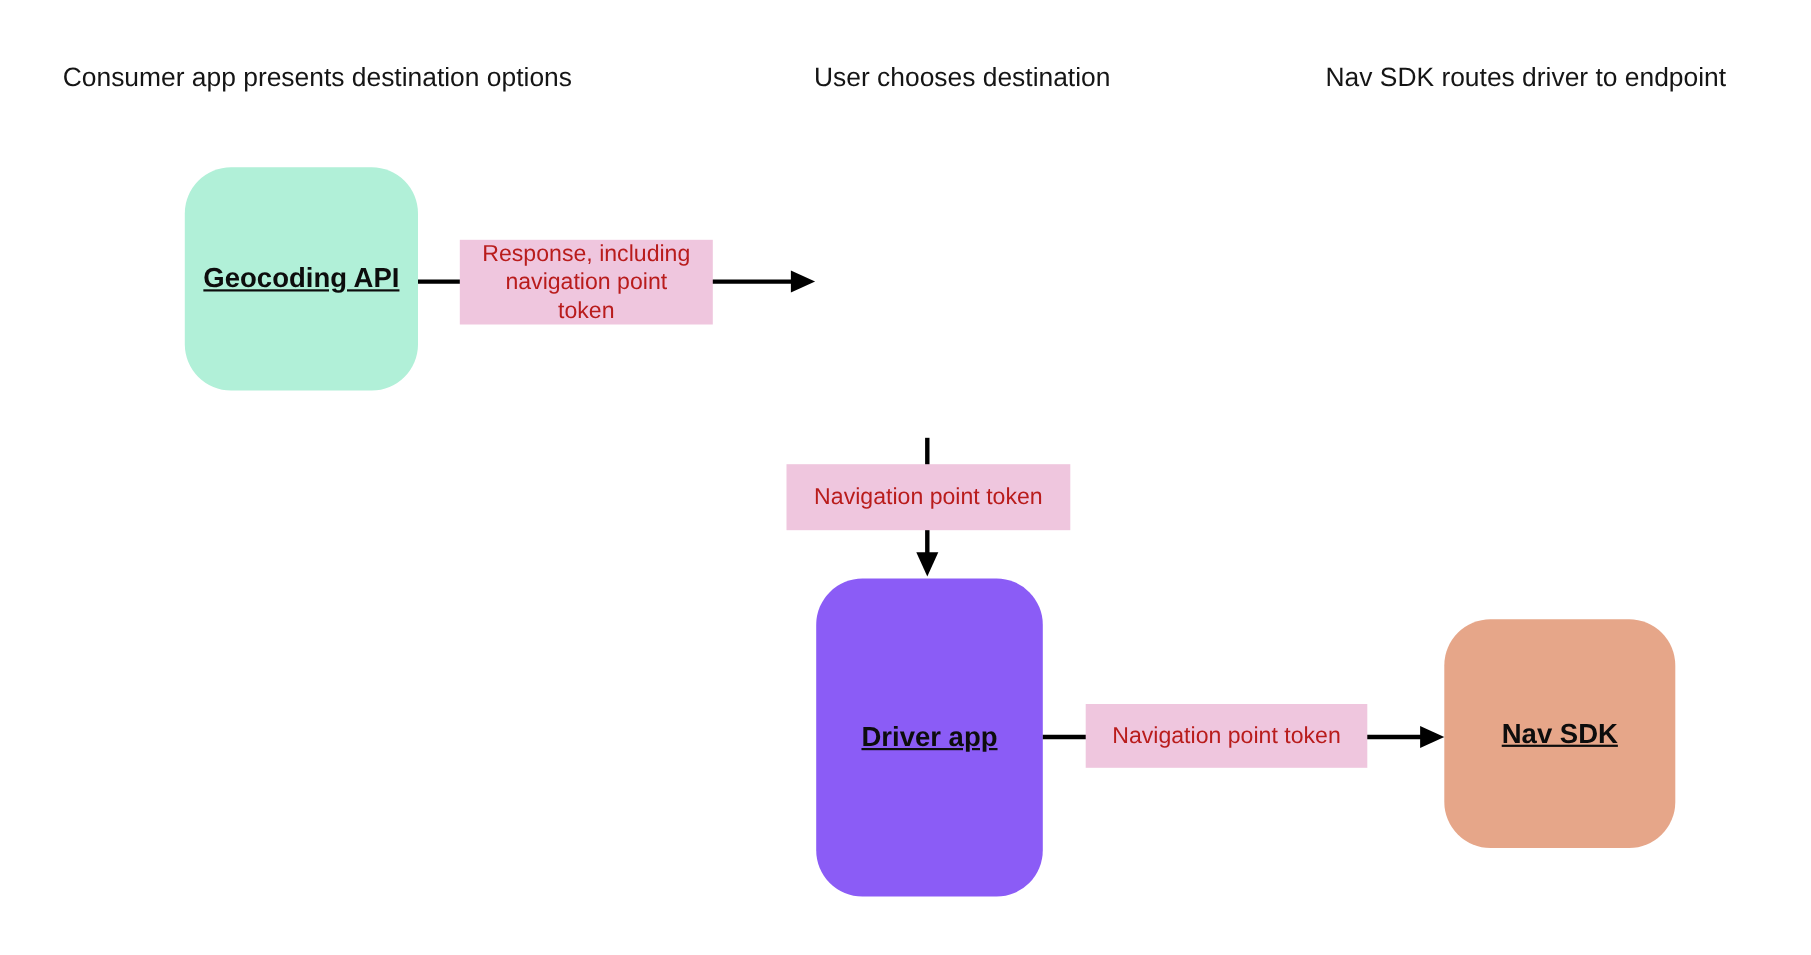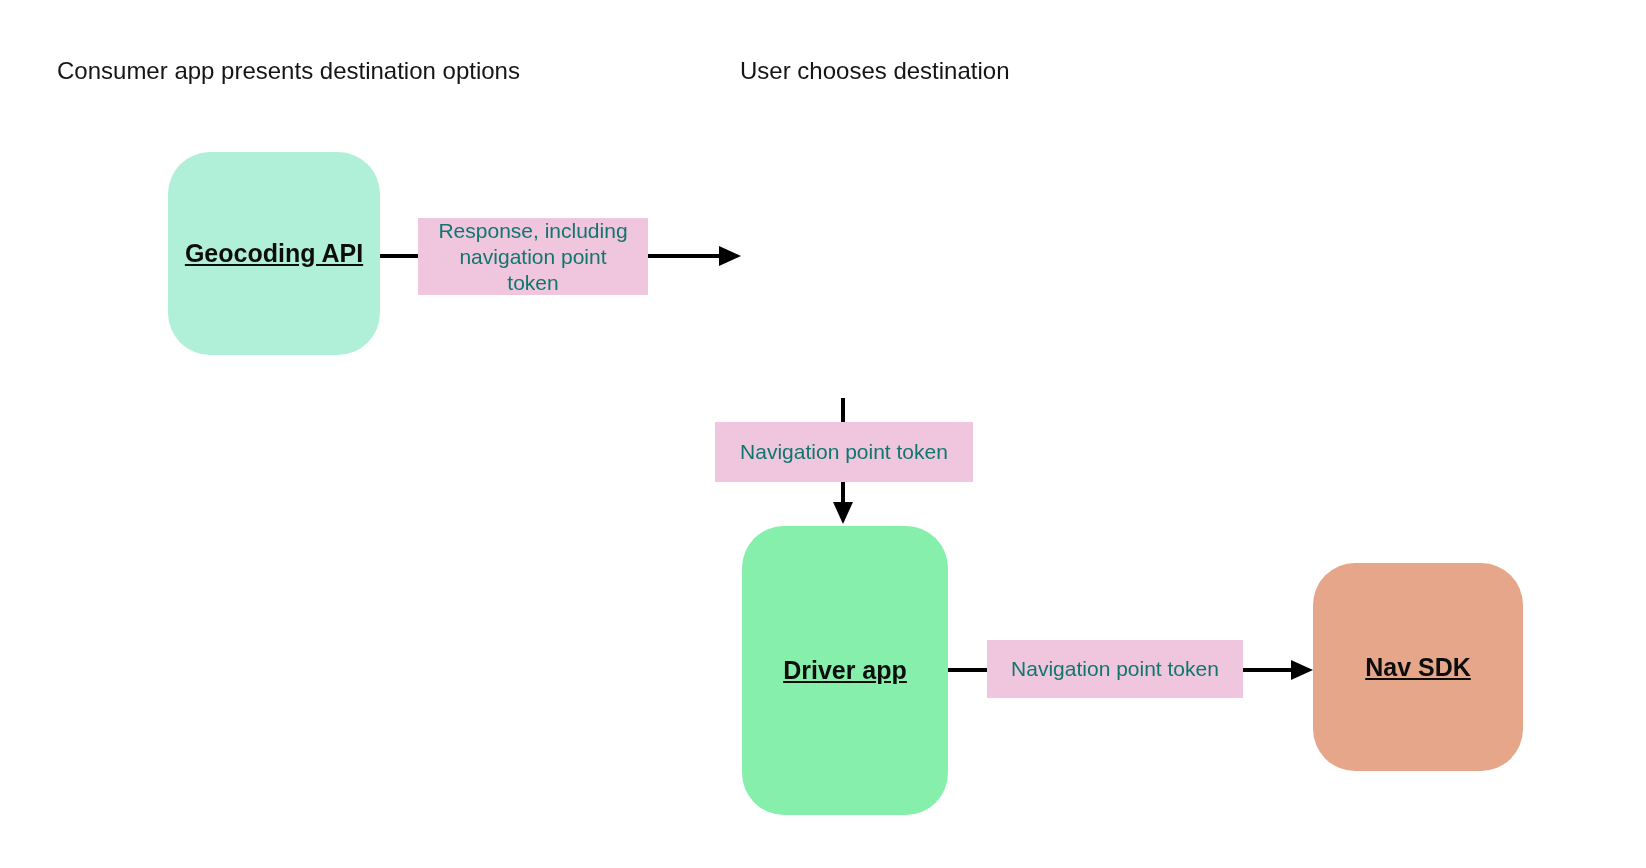--- a/index.html
+++ b/index.html
@@ -54,34 +54,35 @@
 
   .edge-label {
     position: absolute;
     z-index: 2;
     display: flex;
     align-items: center;
     justify-content: center;
     text-align: center;
     font-size: 21px;
     line-height: 26px;
-    color: #0f766e;
+    color: #b91c1c;
     white-space: pre-line;
   }
   .edge-label.e1 { left: 418px; top: 218px; width: 230px; height: 77px; }
   .edge-label.e2 { left: 715px; top: 422px; width: 258px; height: 60px; }
   .edge-label.e3 { left: 987px; top: 640px; width: 256px; height: 58px; }
 </style>
 </head>
 <body>
 
 <div class="canvas">
 
   <div class="col-header c1">Consumer app presents destination options</div>
   <div class="col-header c2">User chooses destination</div>
+  <div class="col-header c3">Nav SDK routes driver to endpoint</div>
 
   <svg class="arrow-layer" viewBox="0 0 1646 868" xmlns="http://www.w3.org/2000/svg" aria-hidden="true">
     <g>
       <line x1="380" y1="256" x2="722" y2="256" stroke="#000000" stroke-width="4"></line>
       <polygon points="741,256 719,246 719,266" fill="#000000"></polygon>
     </g>
     <g>
       <line x1="843" y1="398" x2="843" y2="504" stroke="#000000" stroke-width="4"></line>
       <polygon points="843,524 833,502 853,502" fill="#000000"></polygon>
     </g>
@@ -89,21 +90,21 @@
       <line x1="948" y1="670" x2="1294" y2="670" stroke="#000000" stroke-width="4"></line>
       <polygon points="1313,670 1291,660 1291,680" fill="#000000"></polygon>
     </g>
   </svg>
 
   <div class="node geocoding" style="background: rgb(177, 240, 216);">
     <span>Geocoding API</span>
   </div>
 
 
-  <div class="node driver" style="background: #86efac;">
+  <div class="node driver" style="background: #8b5cf6;">
     <span>Driver app</span>
   </div>
 
   <div class="node navsdk" style="background: rgb(230, 166, 137);">
     <span>Nav SDK</span>
   </div>
 
   <div class="edge-label e1" style="background: rgb(239, 198, 222);">Response, including
 navigation point
 token</div>

